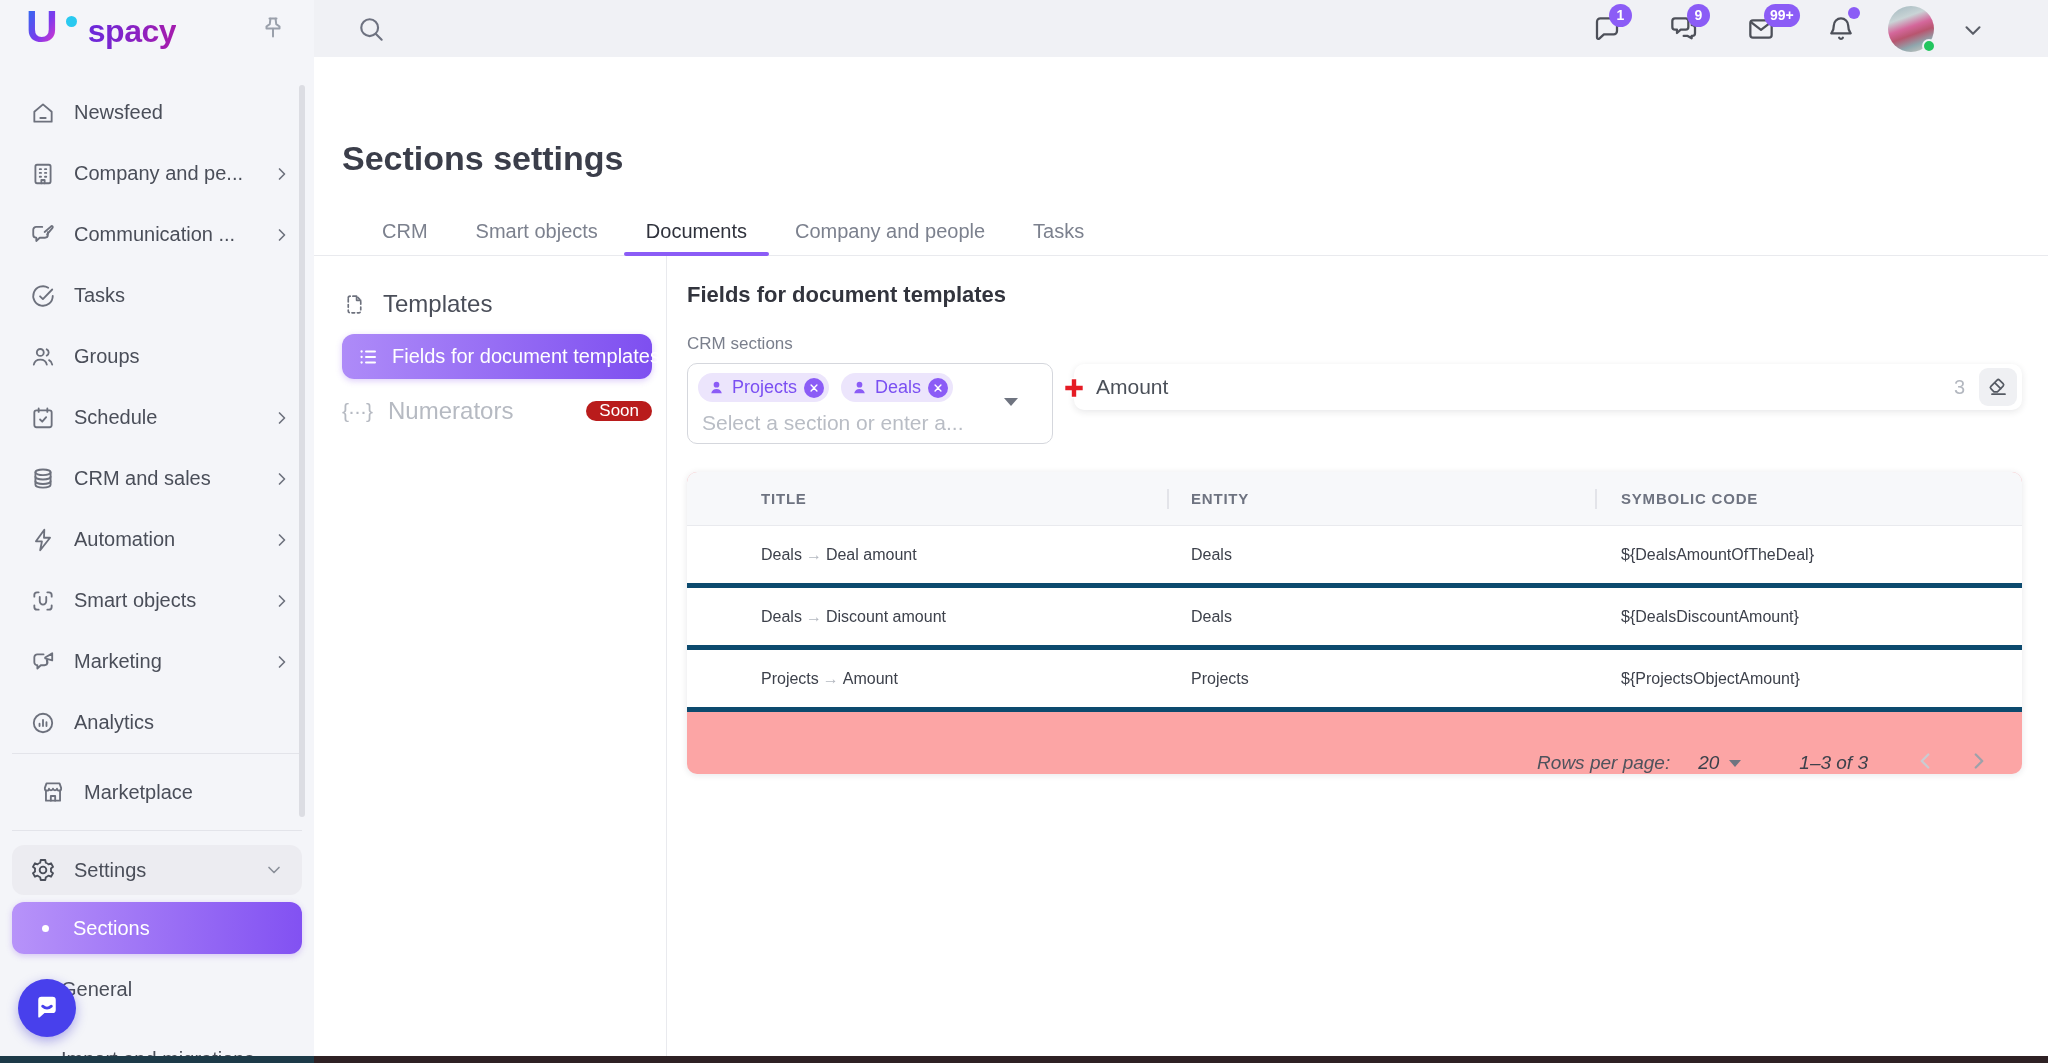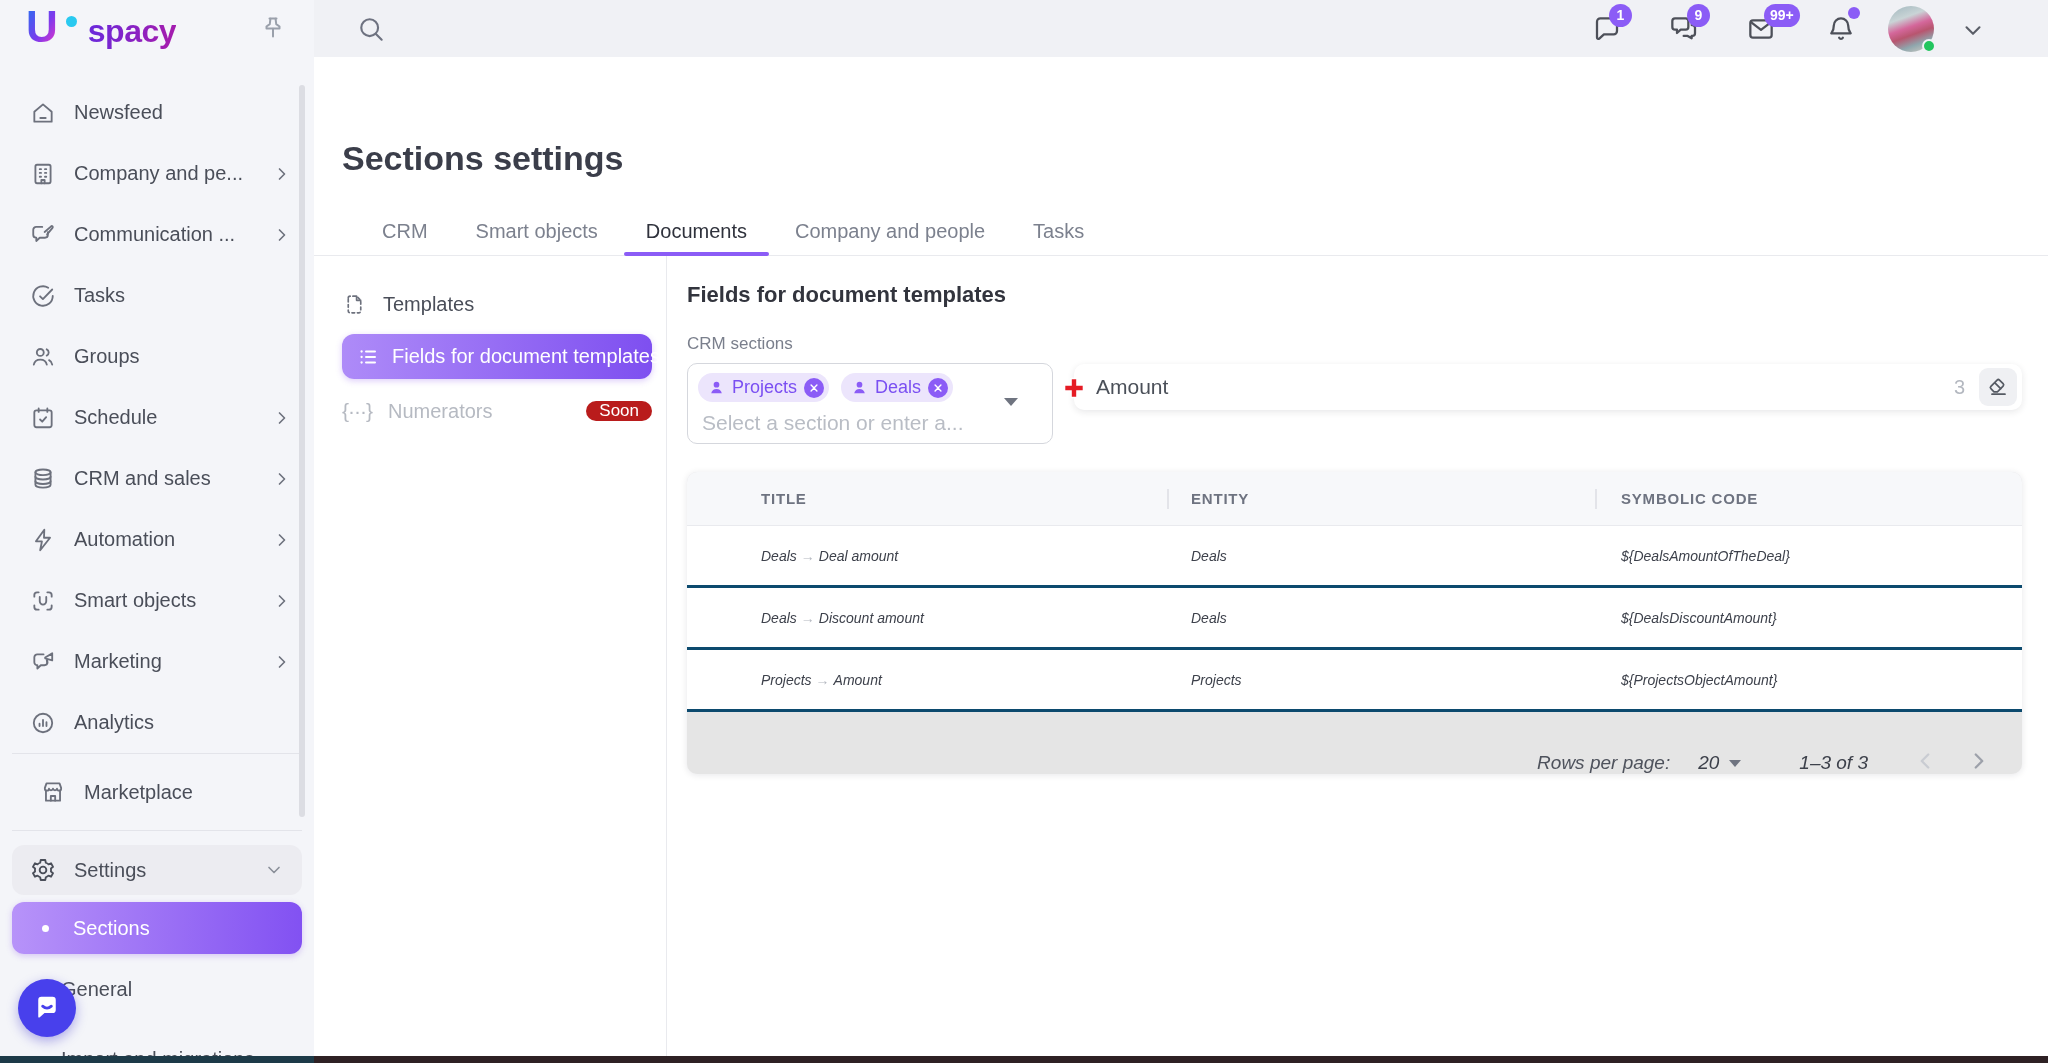--- a/index.html
+++ b/index.html
@@ -68,21 +68,21 @@
          font-size:20px; color:#7c818e; cursor:pointer; }
   .tab.active { color:#2f323c; font-weight:500; }
   .tab.active::after { content:""; position:absolute; left:2px; right:2px; bottom:-1px; height:4px;
                        border-radius:3px; background:#8b5cf6; }
   .tabs-edge { position:absolute; left:0; top:154px; width:28px; height:1px; background:#e9eaee; }
 
   .body-split { position:absolute; left:0; top:155px; right:0; bottom:0; display:flex; }
   .subnav { width:352px; padding:0 14px 0 28px; }
   .subnav-item { display:flex; align-items:center; height:40px; margin-top:28px; cursor:pointer; color:#4a4e59; }
   .subnav-item .ic { color:#6d717d; }
-  .subnav-label { margin-left:16px; font-size:20px; }
+  .subnav-label { margin-left:16px; font-size:24px; }
   .subnav-pill { margin-top:10px; height:45px; border-radius:12px; display:flex; align-items:center; padding:0 14px;
                  background:linear-gradient(92deg,#ae8bf8 0%,#7e4ff0 100%); color:#fff; cursor:pointer;
                  box-shadow:0 2px 6px rgba(124,58,237,.25); }
   .subnav-pill .subnav-label { margin-left:12px; font-size:20px; white-space:nowrap; }
   .subnav-item.disabled { margin-top:12px; color:#b6bac2; }
   .subnav-item.disabled .braces { color:#b6bac2; font-size:21px; letter-spacing:-1px; }
   .soon-badge { margin-left:auto; background:#b91c1c; color:#fff; font-size:17px; font-weight:500;
                 border-radius:999px; padding:0 13px; }
   .vdivider { width:1px; background:#e9eaee; }
 
@@ -103,29 +103,29 @@
                   border-left:7px solid transparent; border-right:7px solid transparent; border-top:8px solid #6f7480; }
   .field-wrap { flex:1; margin-left:21px; position:relative; }
   .amount-field { height:46px; margin-top:1px; background:#fff; border-radius:10px;
                   box-shadow:0 2px 7px rgba(25,28,40,.10); display:flex; align-items:center; padding:0 5px 0 22px; }
   .plus-cursor { position:absolute; left:-12px; top:13px; width:24px; height:24px; z-index:3; }
   .field-text { flex:1; font-size:21px; color:#4b5059; }
   .field-count { font-size:20px; color:#b4b8c0; margin-right:14px; }
   .eraser-btn { width:38px; height:38px; border-radius:9px; background:#eff0f3; display:flex; align-items:center;
                 justify-content:center; color:#555a63; cursor:pointer; }
 
-  .table-card { margin-top:28px; border-radius:10px; background:#e5e5e5; box-shadow:0 1px 7px rgba(20,24,40,.10);
+  .table-card { margin-top:28px; border-radius:10px; background:#fca5a5; box-shadow:0 1px 7px rgba(20,24,40,.10);
                 overflow:hidden; }
   .t-header { height:54px; background:#f7f8fa; border-bottom:1px solid #e9eaee; position:relative;
               display:grid; grid-template-columns:504px 430px 1fr; align-items:center; }
   .t-header .th { font-size:15px; font-weight:700; letter-spacing:0.8px; color:#6e7380; }
   .th-1 { padding-left:74px; }
   .col-sep { position:absolute; top:17px; width:2px; height:20px; background:#e3e4e9; }
-  .t-row { height:62px; border-bottom:3px solid #0c4a6e; display:grid; grid-template-columns:504px 430px 1fr;
-           align-items:center; font-size:14px; color:#3d414b; cursor:pointer; background:#fff;font-style:italic; }
+  .t-row { height:62px; border-bottom:5px solid #0c4a6e; display:grid; grid-template-columns:504px 430px 1fr;
+           align-items:center; font-size:16px; color:#3d414b; cursor:pointer; background:#fff; }
   .t-row .c1 { padding-left:74px; white-space:nowrap; }
   .arrow { color:#b4b8c0; padding:0 4px; }
   .t-footer { height:62px; display:flex; align-items:flex-end; justify-content:flex-end; padding-right:30px;font-style:italic; }
   .rpp-label { font-size:19px; color:#4e525c; }
   .rpp-select { margin-left:28px; display:flex; align-items:center; gap:10px; cursor:pointer; }
   .rpp-value { font-size:19px; color:#3d414b; }
   .rpp-caret { width:0; height:0; border-left:6px solid transparent; border-right:6px solid transparent;
                border-top:7px solid #6f7480; }
   .range-text { margin-left:58px; font-size:19px; color:#3d414b; }
   .pg-chev { margin-left:44px; width:26px; height:26px; cursor:default; }

